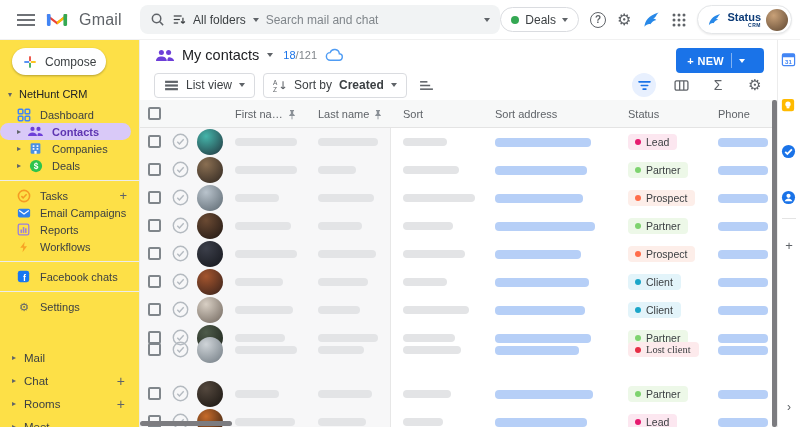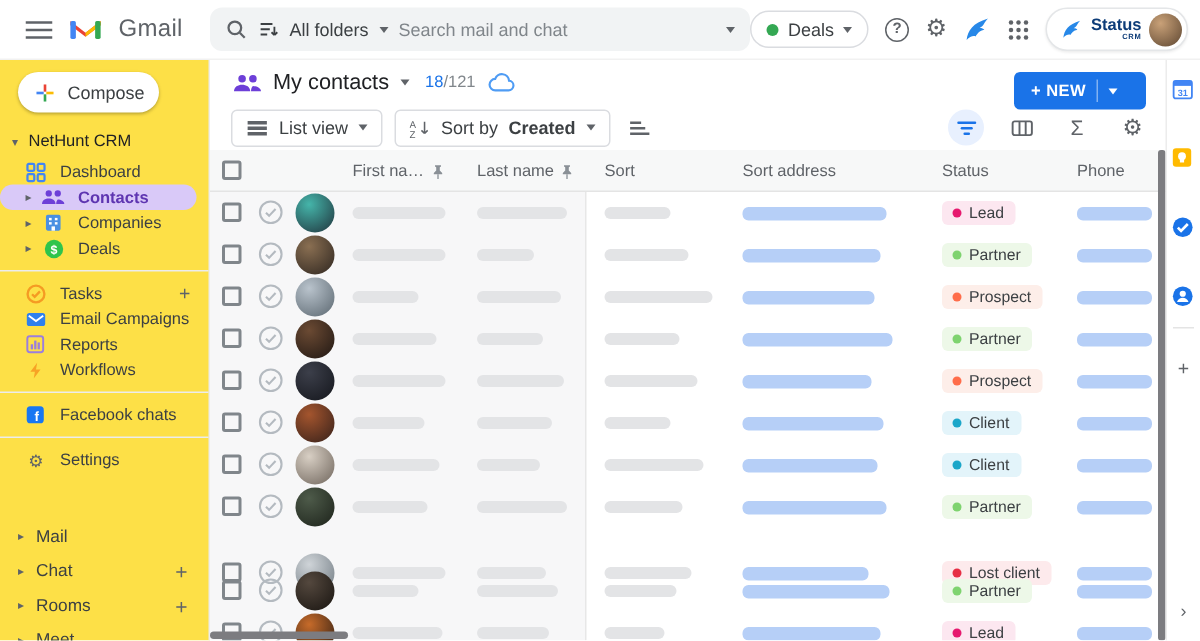--- a/index.html
+++ b/index.html
@@ -581,21 +581,21 @@
           <div class="bar" style="left: 95px; width: 50px;"></div>
           <div class="bar" style="left: 178px; width: 60px;"></div>
           <div class="bar" style="left: 263px; width: 52px;"></div>
           <div class="bar blue" style="left: 355px; width: 96px;"></div>
           <div class="bar blue" style="left: 578px; width: 50px;"></div>
           <span class="badge" style="background: rgb(237, 248, 232);">
             <span class="dot" style="background: rgb(126, 211, 111);"></span>
             <span>Partner</span>
           </span>
         </div>
-        <div class="trow" style="top: 240px;">
+        <div class="trow" style="top: 208px; font-family: Liberation Serif, serif;">
           <div class="cb"></div>
           <span class="circle-check"><svg viewBox="0 0 17 17" width="17" height="17">
               <circle cx="8.5" cy="8.5" r="7.2" fill="none" stroke="#b4bac0" stroke-width="1.4"></circle>
               <path d="M5.3 8.8l2.1 2.1 4.3-4.6" fill="none" stroke="#b4bac0" stroke-width="1.4"></path>
             </svg></span>
           <span class="avatar" style="background: radial-gradient(circle at 35% 28%, rgb(207, 212, 216), rgb(112, 122, 130));"></span>
           <div class="bar" style="left: 95px; width: 62px;"></div>
           <div class="bar" style="left: 178px; width: 46px;"></div>
           <div class="bar" style="left: 263px; width: 58px;"></div>
           <div class="bar blue" style="left: 355px; width: 84px;"></div>

